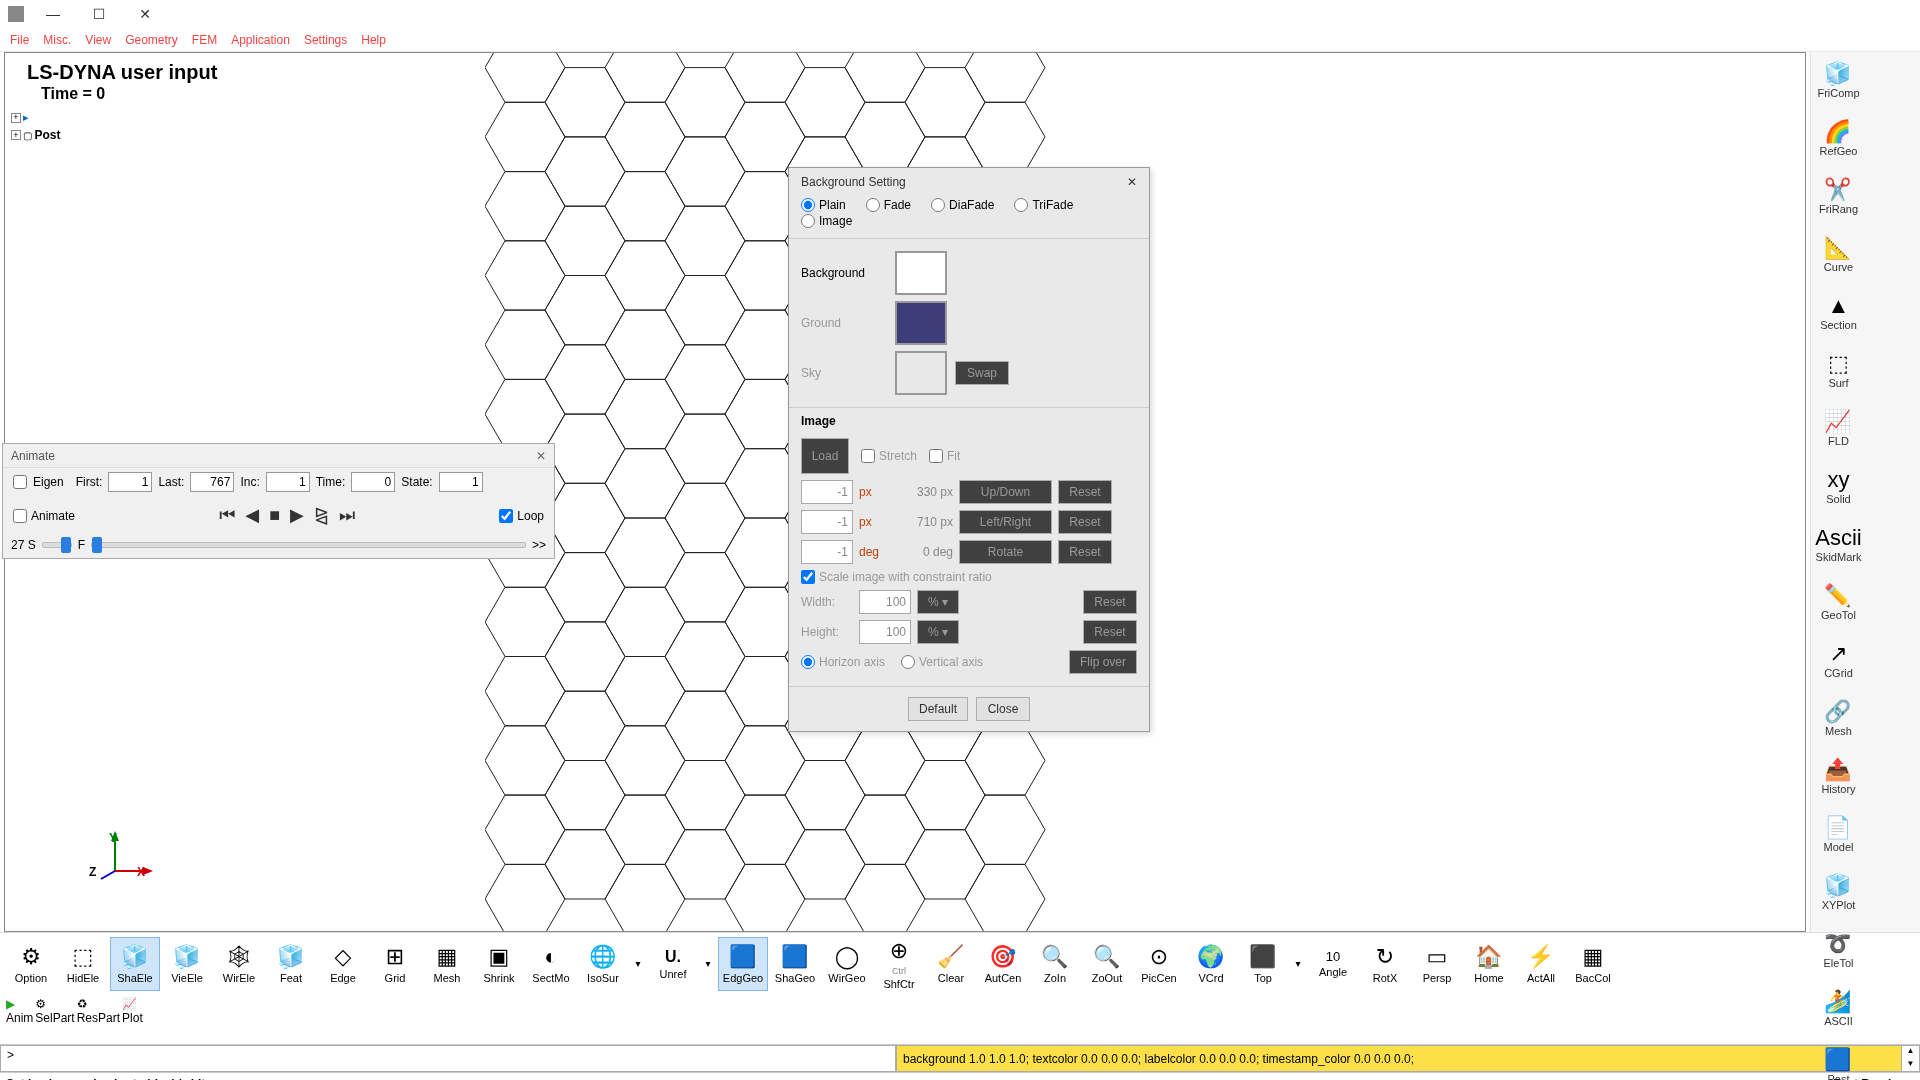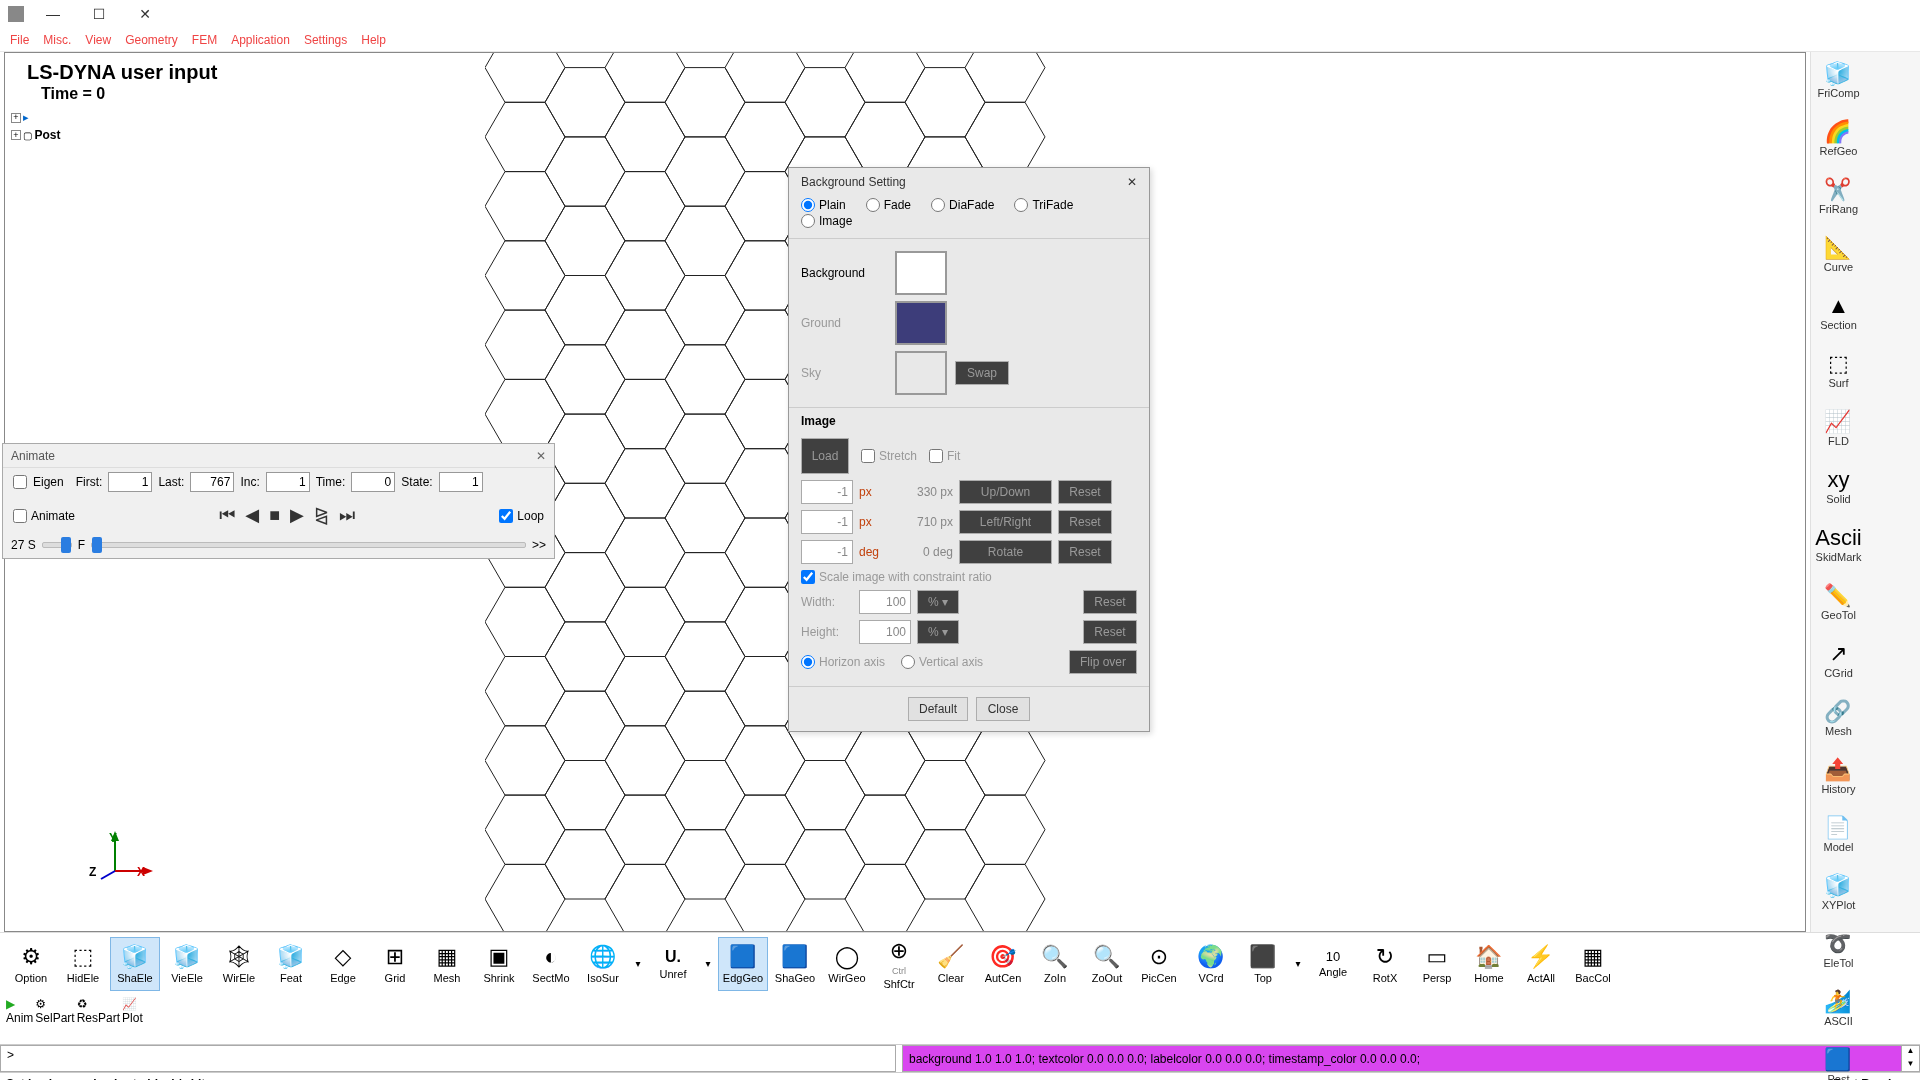--- a/index.html
+++ b/index.html
@@ -27,21 +27,21 @@
 .tool-label { font-size: 11px; color: #333; text-align: center; }
 .bottom-toolbar { height: 62px; border-top: 1px solid #ddd; display: flex; align-items: center; gap: 2px; padding: 0 6px; flex-wrap: nowrap; }
 .bottom-toolbar .tb-btn { width: 50px; height: 54px; display: flex; flex-direction: column; align-items: center; justify-content: center; gap: 2px; border: 1px solid transparent; }
 .bottom-toolbar .tb-btn.sel { background: #cfe6fa; border-color: #7fb7e6; }
 .bottom-toolbar .tb-btn .ico { font-size: 22px; }
 .bottom-toolbar .tb-btn .lbl { font-size: 11px; }
 .bottom-toolbar .dropdown-arrow { font-size: 10px; width: 16px; text-align: center; }
 .bottom-toolbar2 { height: 50px; display: flex; align-items: center; gap: 2px; padding: 0 6px; }
 .console-row { height: 28px; display: flex; border-top: 1px solid #ccc; }
 .console-row .cin { flex: 0 0 896px; border: 1px solid #aaa; padding: 2px 6px; background: #fff; }
-.console-row .cout { flex: 1; border: 1px solid #aaa; padding: 2px 6px; background: #d946ef; margin-left: 6px; display: flex; align-items: center; }
+.console-row .cout { flex: 1; border: 1px solid #aaa; padding: 2px 6px; background: #fde047; display: flex; align-items: center; }
 .console-row .spin { width: 18px; display: flex; flex-direction: column; border: 1px solid #aaa; border-left: none; }
 .console-row .spin .s { flex: 1; font-size: 8px; text-align: center; }
 .statusbar { height: 22px; border-top: 1px solid #ccc; display: flex; align-items: center; padding: 0 6px; font-weight: bold; font-size: 12px; }
 .statusbar .sp { flex: 1; }
 
 .animate-panel { position: absolute; left: 2px; top: 443px; width: 553px; background: #f0f0f0; border: 1px solid #aaa; z-index: 10; }
 .animate-panel .ap-title { height: 24px; display: flex; align-items: center; padding: 0 8px; color: #555; border-bottom: 1px solid #ddd; }
 .animate-panel .ap-title .x { margin-left: auto; color: #666; }
 .ap-row { display: flex; align-items: center; padding: 4px 10px; gap: 6px; }
 .ap-row input[type=text] { width: 44px; border: 1px solid #999; padding: 1px 3px; text-align: right; height: 20px; }

